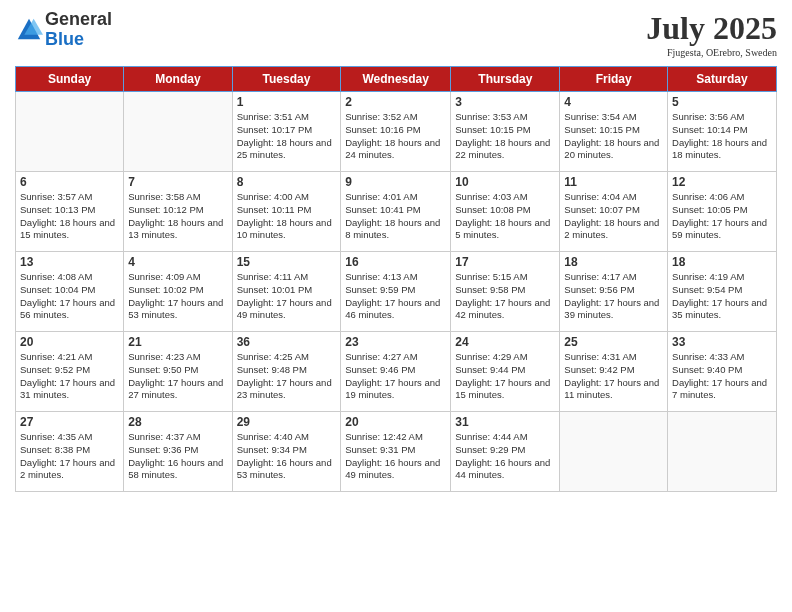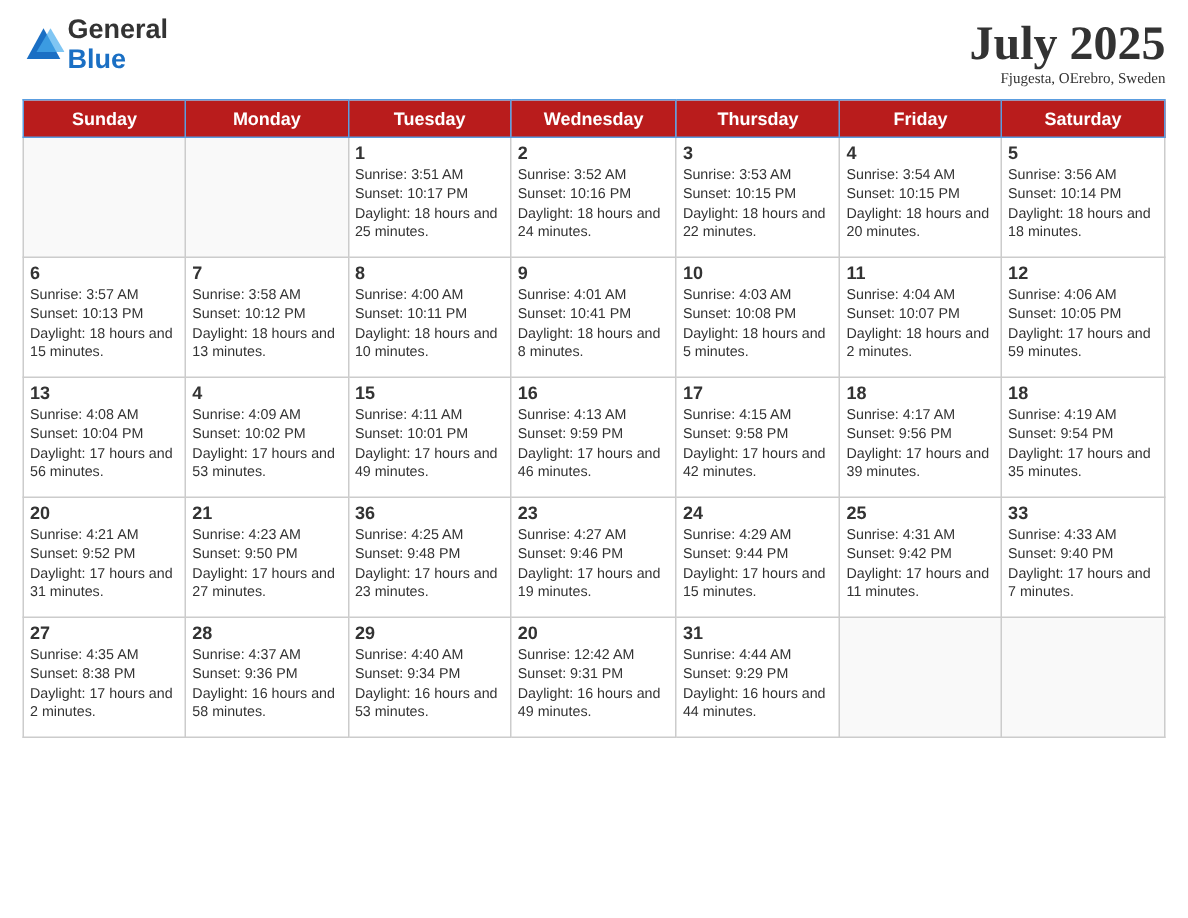--- a/index.html
+++ b/index.html
@@ -240,21 +240,21 @@
           </td>
           <td>
             <div class="day-number">16</div>
             <div class="day-content">Sunrise: 4:13 AM
 Sunset: 9:59 PM
 Daylight: 17 hours
 and 46 minutes.</div>
           </td>
           <td>
             <div class="day-number">17</div>
-            <div class="day-content">Sunrise: 4:15 AM
+            <div class="day-content">Sunrise: 5:15 AM
 Sunset: 9:58 PM
 Daylight: 17 hours
 and 42 minutes.</div>
           </td>
           <td>
             <div class="day-number">18</div>
             <div class="day-content">Sunrise: 4:17 AM
 Sunset: 9:56 PM
 Daylight: 17 hours
 and 39 minutes.</div>

